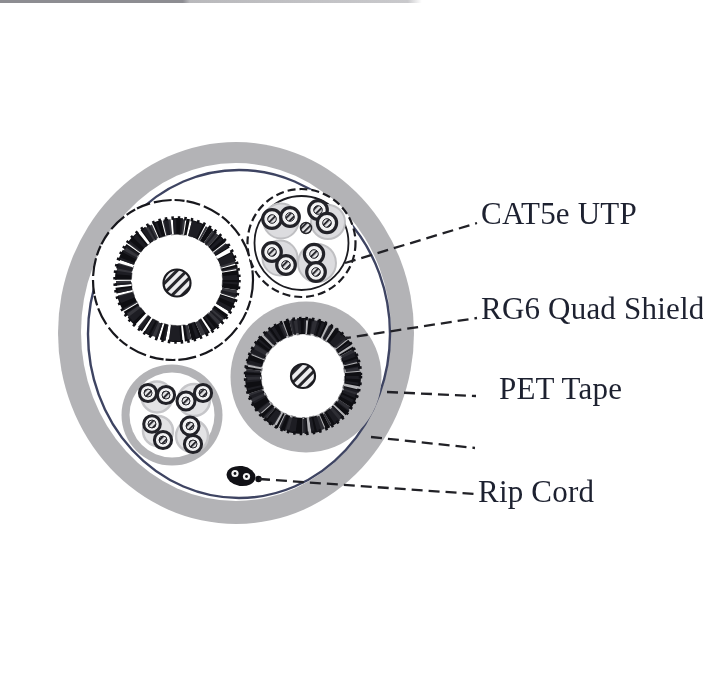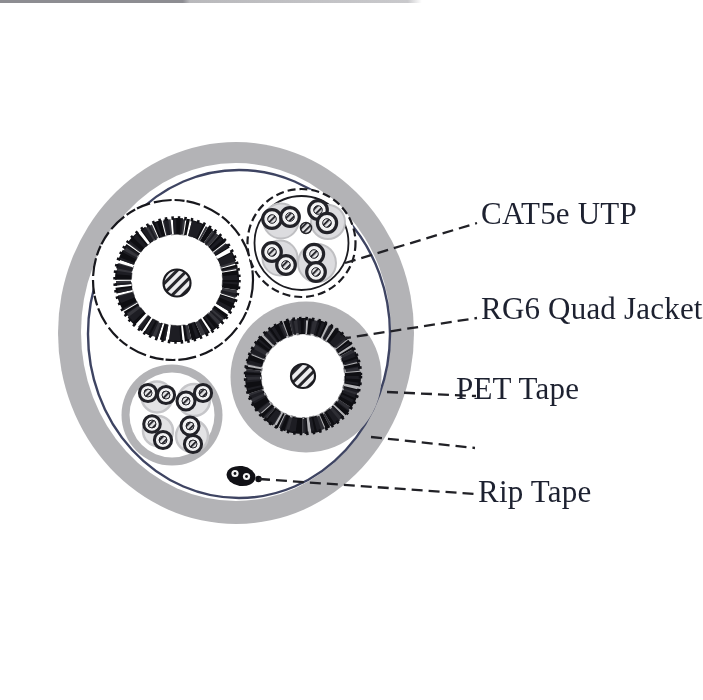--- a/index.html
+++ b/index.html
@@ -35,21 +35,21 @@
   .callout-label {
     position: absolute;
     font-size: 31px;
     line-height: 1;
     color: #1d2130;
     white-space: nowrap;
     letter-spacing: 0.2px;
   }
   .lbl-cat5e  { left: 481px; top: 198px; }
   .lbl-rg6    { left: 481px; top: 293px; }
-  .lbl-pet    { left: 456px; top: 373px; }
+  .lbl-pet    { left: 499px; top: 373px; }
   .lbl-jacket { left: 481px; top: 430px; }
   .lbl-rip    { left: 478px; top: 476px; }
 </style>
 </head>
 <body>
 
 <div class="figure-canvas">
 
   <div class="top-border"></div>
 
@@ -175,17 +175,17 @@
     <g stroke="#212126" stroke-width="2.3" stroke-dasharray="11 6" fill="none">
       <path d="M345,263 L477,223"></path>
       <path d="M340,339 L477,318"></path>
       <path d="M387,392 L476,396"></path>
       <path d="M371,437 L475,448"></path>
       <path d="M259,479 L475,494"></path>
     </g>
   </svg>
 
   <div class="callout-label lbl-cat5e">CAT5e UTP</div>
-  <div class="callout-label lbl-rg6">RG6 Quad Jacket</div>
+  <div class="callout-label lbl-rg6">RG6 Quad Shield</div>
   <div class="callout-label lbl-pet">PET Tape</div>
-  <div class="callout-label lbl-rip">Rip Tape</div>
+  <div class="callout-label lbl-rip">Rip Cord</div>
 
 </div>
 
 </body></html>

